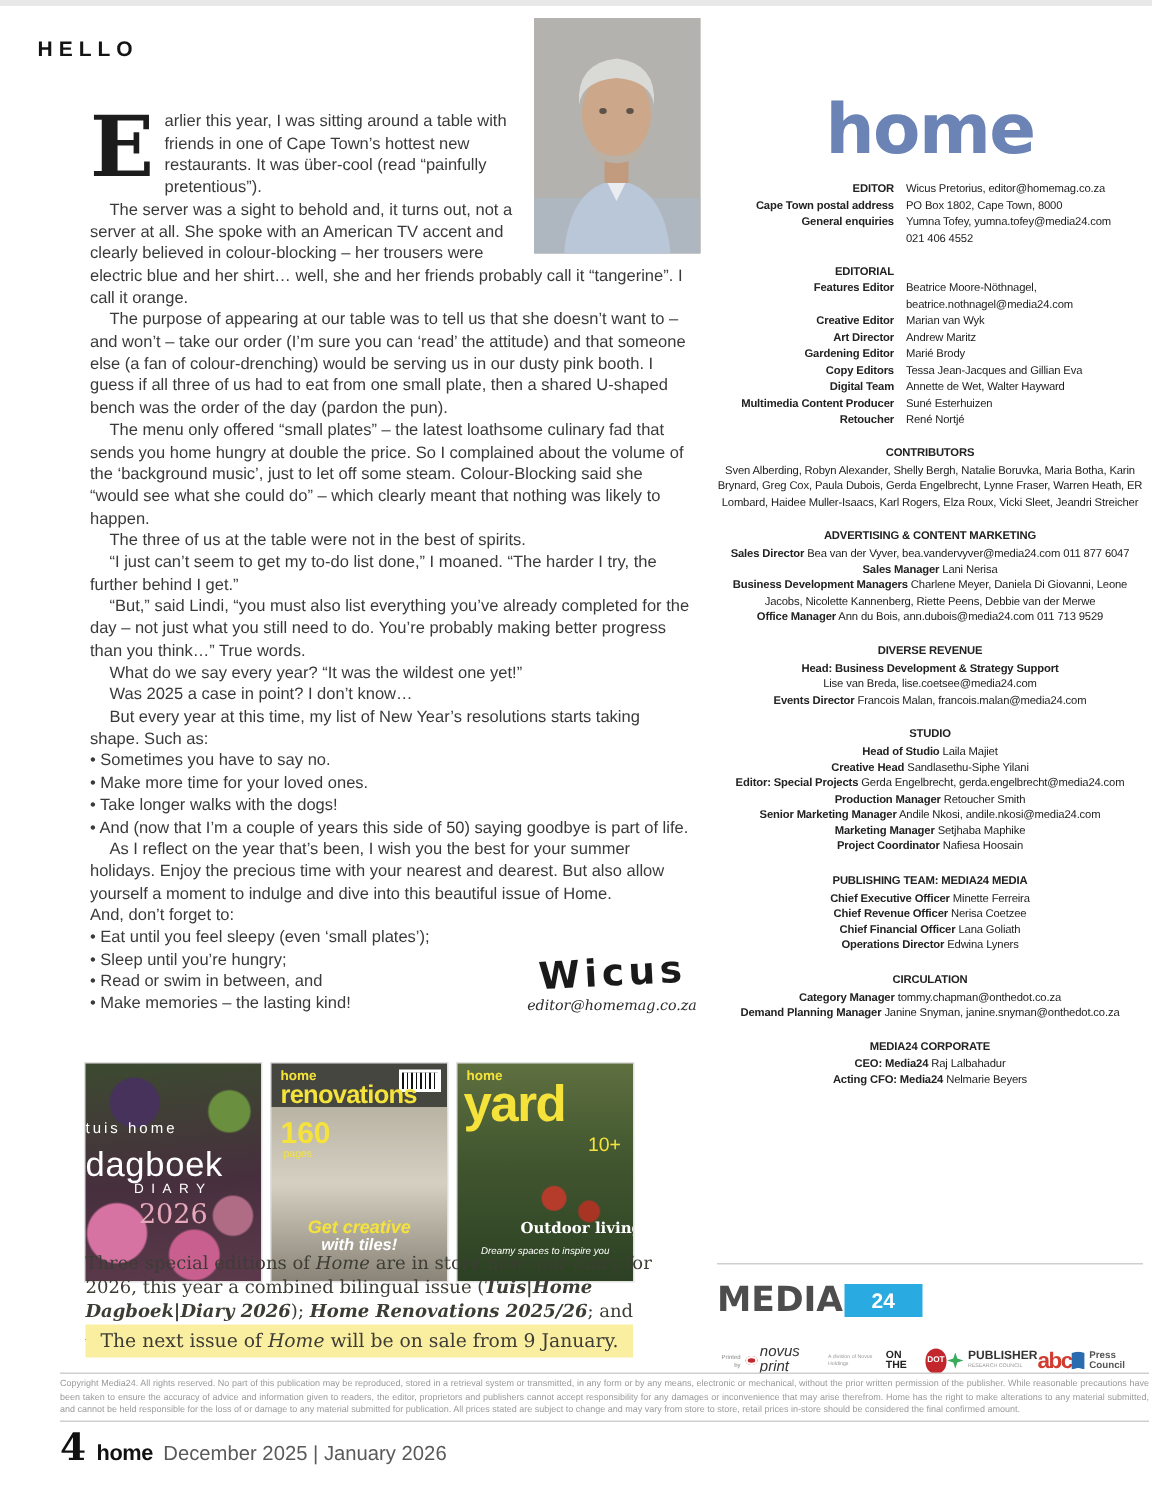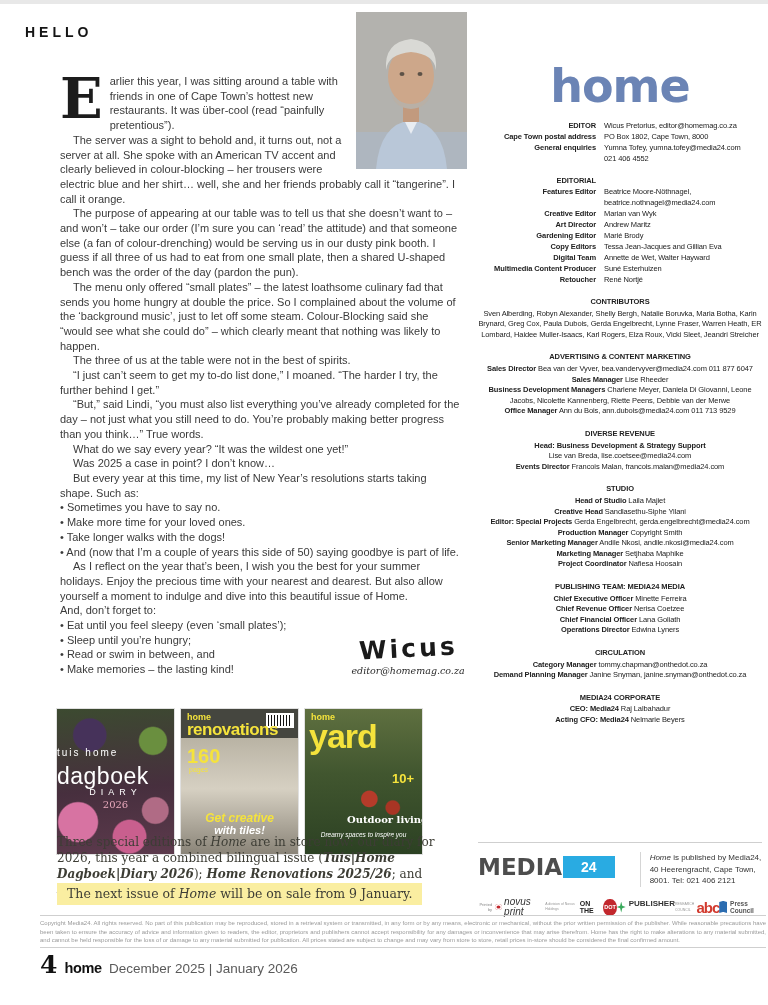--- a/index.html
+++ b/index.html
@@ -41,21 +41,21 @@
       radial-gradient(circle at 82% 22%, #6a8f3f 0 9%, transparent 10%),
       radial-gradient(circle at 28% 18%, #46325a 0 11%, transparent 12%),
       linear-gradient(175deg,#3c4a30 0%,#472f3e 55%,#5c3a4c 100%);}
   .cover-diary .c-brand{position:absolute;top:38px;width:100%;
       font-size:10px;font-weight:normal;letter-spacing:2px;}
   .cover-diary .c-title{position:absolute;top:54px;width:100%;text-align:left;
       font-size:23px;font-weight:normal;letter-spacing:0.5px;}
   .cover-diary .c-sub{position:absolute;top:78px;width:100%;text-align:center;
       font-size:9px;letter-spacing:5px;}
   .cover-diary .c-year{position:absolute;top:90px;width:100%;text-align:center;
-      font-size:10px;color:#e8a8bb;font-family:"DejaVu Serif",serif;}
+      font-size:18px;color:#e8a8bb;font-family:"DejaVu Serif",serif;}
   .cover-reno{background:linear-gradient(180deg,#45463f 0%,#45463f 20%,#b9b3a4 20%,
       #d6d0c2 55%,#8a8478 100%);}
   .cover-reno .c-brand{position:absolute;left:6px;top:3px;font-size:9px;font-weight:bold;
       color:#f5e33c;}
   .cover-reno .c-title{position:absolute;left:6px;top:11px;font-size:17px;font-weight:bold;
       color:#f5e33c;letter-spacing:-0.5px;}
   .cover-reno .c-badge{position:absolute;left:6px;top:38px;font-size:20px;font-weight:bold;
       color:#f5e33c;line-height:18px;}
   .cover-reno .c-badge-sub{position:absolute;left:8px;top:57px;font-size:7px;color:#f5e33c;}
   .cover-reno .c-line1{position:absolute;left:0;top:102px;width:100%;text-align:center;
@@ -65,21 +65,21 @@
   .barcode{position:absolute;right:4px;top:4px;width:24px;height:11px;border:2px solid #fff;
       background:repeating-linear-gradient(90deg,#111 0 1px,#fff 1px 3px);}
   .cover-yard{background:
       radial-gradient(circle at 55% 62%, #b53b2a 0 7%, transparent 8%),
       radial-gradient(circle at 75% 68%, #a83524 0 5%, transparent 6%),
       linear-gradient(180deg,#5f7040 0%,#41562f 45%,#2c4123 100%);}
   .cover-yard .c-brand{position:absolute;left:6px;top:3px;font-size:9px;font-weight:bold;
       color:#f5e33c;}
   .cover-yard .c-title{position:absolute;left:4px;top:8px;font-size:34px;font-weight:bold;
       color:#f5e33c;letter-spacing:-1px;}
-  .cover-yard .c-badge{position:absolute;right:8px;top:62px;font-size:13px;font-weight:bold;
+  .cover-yard .c-badge{position:absolute;right:8px;top:46px;font-size:13px;font-weight:normal;
       color:#f5e33c;}
   .cover-yard .c-line1{position:absolute;left:0;top:105px;width:100%;text-align:center;
       font-family:"DejaVu Serif",serif;font-size:10px;font-weight:bold;color:#fff;padding-left:24px;}
   .cover-yard .c-line2{position:absolute;left:0;top:122px;width:100%;text-align:center;
       font-style:italic;font-size:6.5px;color:#fff;}
 
   
   .store-note{position:absolute;left:57px;top:831px;width:402px;
       font-family:"DejaVu Serif",serif;font-size:12px;line-height:15.8px;color:#3d3d35;}
   .store-note .it{font-style:italic;}
@@ -125,21 +125,21 @@
   .novus-main{display:flex;align-items:center;gap:2px;}
   .novus-eye{width:9px;height:6px;background:#c2272d;border-radius:50%;
       box-shadow:inset 0 0 0 1.5px #fff;}
   .novus-name{font-size:10px;font-style:italic;color:#333;line-height:10px;}
   .novus-sub{font-size:3.5px;color:#999;line-height:5px;}
   .otd-pre{font-size:7px;font-weight:bold;color:#222;}
   .otd-dot{width:17px;height:17px;border-radius:50%;background:#c2272d;color:#fff;
       font-size:5.5px;font-weight:bold;display:flex;align-items:center;justify-content:center;}
   .prc-star{width:11px;height:11px;background:#3aaa5c;
       clip-path:polygon(50% 0,62% 38%,100% 50%,62% 62%,50% 100%,38% 62%,0 50%,38% 38%);}
-  .prc-txt{display:flex;flex-direction:row;line-height:6px;}
+  .prc-txt{display:flex;flex-direction:column;line-height:6px;}
   .prc-name{font-size:8px;font-weight:bold;color:#333;}
   .prc-sub{font-size:3.5px;color:#999;}
   .abc-txt{font-size:15px;font-weight:bold;color:#d23b2f;letter-spacing:-1px;}
   .pc-book{width:10px;height:12px;background:#2b6cb0;
       clip-path:polygon(0 8%,45% 0,55% 0,100% 8%,100% 100%,55% 92%,45% 92%,0 100%);}
   .pc-txt{font-size:6.5px;font-weight:bold;color:#555;line-height:7px;}
 
   
   .copyright{position:absolute;left:40px;top:915px;width:726px;font-size:6px;
       line-height:8.6px;color:#9a9a9a;text-align:justify;}
@@ -298,38 +298,38 @@
       </div>
 
     <div class="csection">
       <div class="chead">CONTRIBUTORS</div>
       <div>Sven Alberding, Robyn Alexander, Shelly Bergh, Natalie Boruvka, Maria Botha, Karin Brynard, Greg Cox, Paula Dubois, Gerda Engelbrecht, Lynne Fraser, Warren Heath, ER Lombard, Haidee Muller-Isaacs, Karl Rogers, Elza Roux, Vicki Sleet, Jeandri Streicher</div>
     </div>
 
     <div class="csection">
       <div class="chead">ADVERTISING &amp; CONTENT MARKETING</div>
       <div class="cline"><b>Sales Director</b><span> Bea van der Vyver, bea.vandervyver@media24.com 011 877 6047</span></div>
-        <div class="cline"><b>Sales Manager</b><span> Lise Rheeder</span></div>
+        <div class="cline"><b>Sales Manager</b><span> Lani Nerisa</span></div>
         <div class="cline"><b>Business Development Managers</b><span> Charlene Meyer, Daniela Di Giovanni, Leone Jacobs, Nicolette Kannenberg, Riette Peens, Debbie van der Merwe</span></div>
         <div class="cline"><b>Office Manager</b><span> Ann du Bois, ann.dubois@media24.com 011 713 9529</span></div>
     </div>
 
     <div class="csection">
       <div class="chead">DIVERSE REVENUE</div>
       <div class="cline"><b>Head: Business Development &amp; Strategy Support</b><span></span></div>
         <div class="cline"><b></b><span>Lise van Breda, lise.coetsee@media24.com</span></div>
         <div class="cline"><b>Events Director</b><span> Francois Malan, francois.malan@media24.com</span></div>
     </div>
 
     <div class="csection">
       <div class="chead">STUDIO</div>
       <div class="cline"><b>Head of Studio</b><span> Laila Majiet</span></div>
         <div class="cline"><b>Creative Head</b><span> Sandlasethu-Siphe Yilani</span></div>
         <div class="cline"><b>Editor: Special Projects</b><span> Gerda Engelbrecht, gerda.engelbrecht@media24.com</span></div>
-        <div class="cline"><b>Production Manager</b><span> Copyright Smith</span></div>
+        <div class="cline"><b>Production Manager</b><span> Retoucher Smith</span></div>
         <div class="cline"><b>Senior Marketing Manager</b><span> Andile Nkosi, andile.nkosi@media24.com</span></div>
         <div class="cline"><b>Marketing Manager</b><span> Setjhaba Maphike</span></div>
         <div class="cline"><b>Project Coordinator</b><span> Nafiesa Hoosain</span></div>
     </div>
 
     <div class="csection">
       <div class="chead">PUBLISHING TEAM: MEDIA24 MEDIA</div>
       <div class="cline"><b>Chief Executive Officer</b><span> Minette Ferreira</span></div>
         <div class="cline"><b>Chief Revenue Officer</b><span> Nerisa Coetzee</span></div>
         <div class="cline"><b>Chief Financial Officer</b><span> Lana Goliath</span></div>
@@ -348,23 +348,20 @@
         <div class="cline"><b>Acting CFO: Media24</b><span> Nelmarie Beyers</span></div>
     </div>
   </div>
 
   <div class="rule rule-right"></div>
 
   <div class="publisher">
     <div class="m24">
       <span class="m24-media">MEDIA</span>
       <span class="m24-box">24</span>
-    </div>
-    <div class="pub-text">
-      <span class="it">Home</span><span> is published by Media24, 40 Heerengracht, Cape Town, 8001. Tel: 021 406 2121</span>
     </div>
   </div>
 
   <div class="logos">
     <div class="logo-item novus-wrap">
       <span class="novus-top">Printed by</span>
       <span class="novus-main">
         <span class="novus-eye"></span>
         <span class="novus-name">novus print</span>
       </span>

